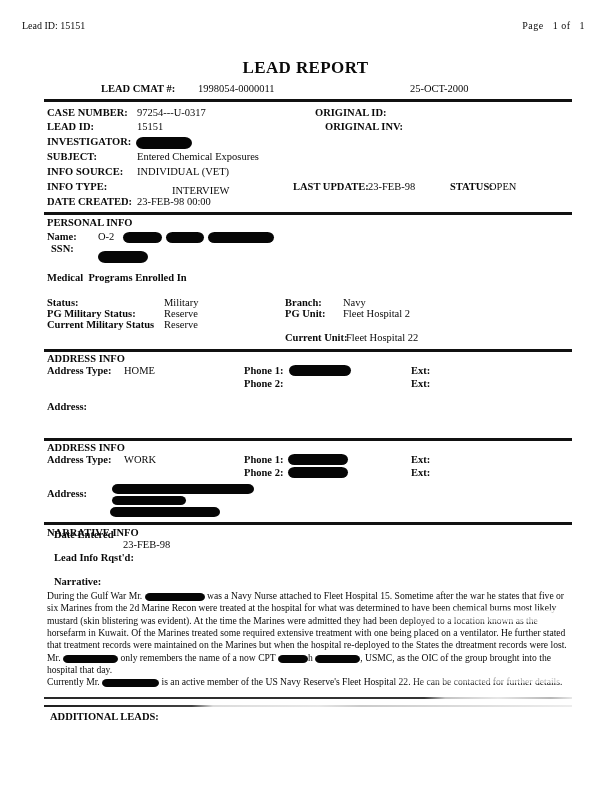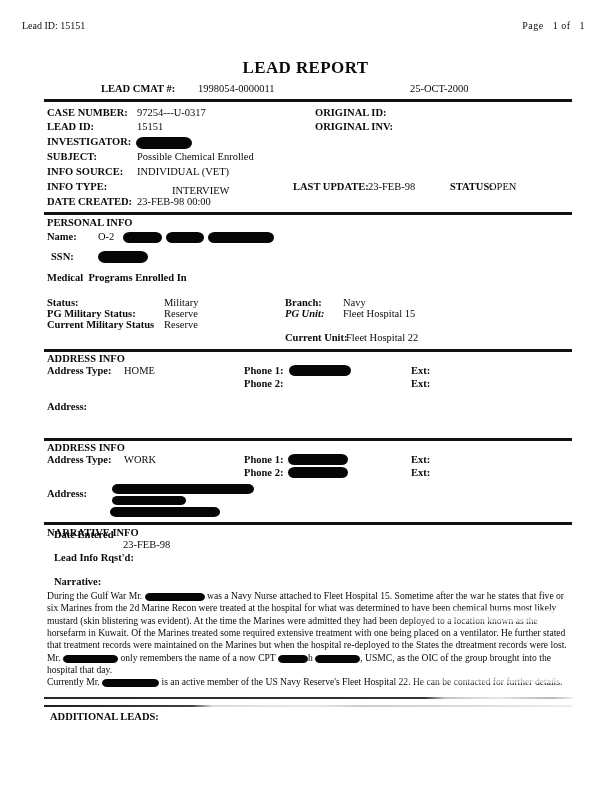--- a/index.html
+++ b/index.html
@@ -59,68 +59,68 @@
   <div class="t lbl" style="left:47px;top:108px;">CASE NUMBER:</div>
   <div class="t val" style="left:137px;top:108px;">97254---U-0317</div>
 
   <div class="t lbl" style="left:47px;top:122px;">LEAD ID:</div>
   <div class="t val" style="left:137px;top:122px;">15151</div>
 
   <div class="t lbl" style="left:47px;top:137px;">INVESTIGATOR:</div>
   <div class="redact" style="left:136px;top:137px;width:56px;height:12px;"></div>
 
   <div class="t lbl" style="left:47px;top:152px;">SUBJECT:</div>
-  <div class="t val" style="left:137px;top:152px;">Possible Chemical Enrolled</div>
+  <div class="t val" style="left:137px;top:152px;">Entered Chemical Exposures</div>
 
   <div class="t lbl" style="left:47px;top:167px;">INFO SOURCE:</div>
   <div class="t val" style="left:137px;top:167px;">INDIVIDUAL (VET)</div>
 
   <div class="t lbl" style="left:47px;top:182px;">INFO TYPE:</div>
   <div class="t val" style="left:137px;top:186px;margin-left:35px;">INTERVIEW</div>
 
   <div class="t lbl" style="left:47px;top:197px;">DATE CREATED:</div>
   <div class="t val" style="left:137px;top:197px;">23-FEB-98 00:00</div>
 
   <div class="t lbl" style="left:315px;top:108px;">ORIGINAL ID:</div>
-  <div class="t lbl" style="left:315px;top:122px;">ORIGINAL INV:</div>
+  <div class="t lbl" style="left:325px;top:122px;">ORIGINAL INV:</div>
 
   <div class="t lbl" style="left:293px;top:182px;">LAST UPDATE:</div>
   <div class="t val" style="left:368px;top:182px;">23-FEB-98</div>
   <div class="t lbl" style="left:450px;top:182px;">STATUS:</div>
   <div class="t val" style="left:489px;top:182px;">OPEN</div>
 
   <div class="rule thick" style="top:212px;"></div>
 
   <div class="t lbl" style="left:47px;top:218px;font-size:10.5px;">PERSONAL INFO</div>
 
   <div class="t lbl" style="left:47px;top:232px;">Name:</div>
   <div class="t val" style="left:98px;top:232px;">O-2</div>
   <div class="redact" style="left:123px;top:232px;width:39px;height:11px;"></div>
   <div class="redact" style="left:166px;top:232px;width:38px;height:11px;"></div>
   <div class="redact" style="left:208px;top:232px;width:66px;height:11px;"></div>
 
-  <div class="t lbl" style="left:51px;top:252px;">SSN:</div>
+  <div class="t lbl" style="left:51px;top:244px;">SSN:</div>
   <div class="redact" style="left:98px;top:251px;width:50px;height:12px;"></div>
 
   <div class="t lbl" style="left:47px;top:273px;">Medical  Programs Enrolled In</div>
 
   <div class="t lbl" style="left:47px;top:298px;">Status:</div>
   <div class="t val" style="left:164px;top:298px;">Military</div>
 
   <div class="t lbl" style="left:47px;top:309px;">PG Military Status:</div>
   <div class="t val" style="left:164px;top:309px;">Reserve</div>
 
   <div class="t lbl" style="left:47px;top:320px;">Current Military Status</div>
   <div class="t val" style="left:164px;top:320px;">Reserve</div>
 
   <div class="t lbl" style="left:285px;top:298px;">Branch:</div>
   <div class="t val" style="left:343px;top:298px;">Navy</div>
 
-  <div class="t lbl" style="left:285px;top:309px;font-style:italic;">PG Unit:</div>
-  <div class="t val" style="left:343px;top:309px;">Fleet Hospital 15</div>
+  <div class="t lbl" style="left:285px;top:309px;">PG Unit:</div>
+  <div class="t val" style="left:343px;top:309px;">Fleet Hospital 2</div>
 
   <div class="t lbl" style="left:285px;top:333px;">Current Unit:</div>
   <div class="t val" style="left:346px;top:333px;">Fleet Hospital 22</div>
 
   <div class="rule thick" style="top:349px;"></div>
 
   <div class="t lbl" style="left:47px;top:354px;">ADDRESS INFO</div>
   <div class="t lbl" style="left:47px;top:366px;">Address Type:</div>
   <div class="t val" style="left:124px;top:366px;">HOME</div>
 

